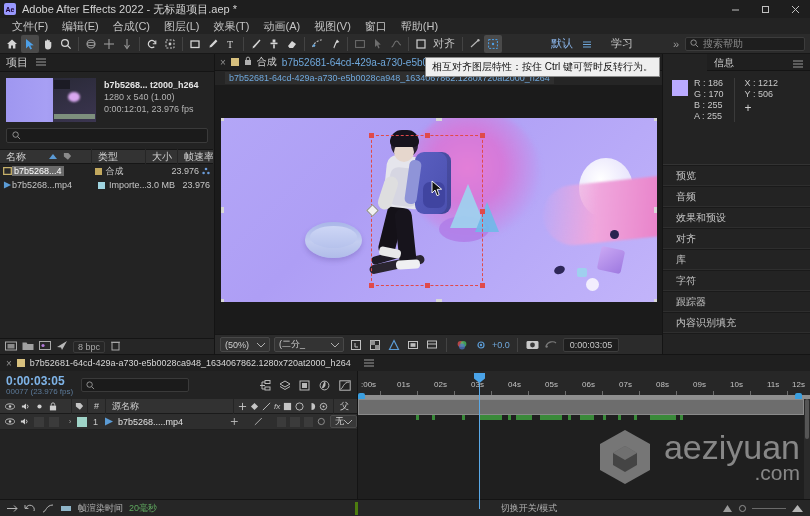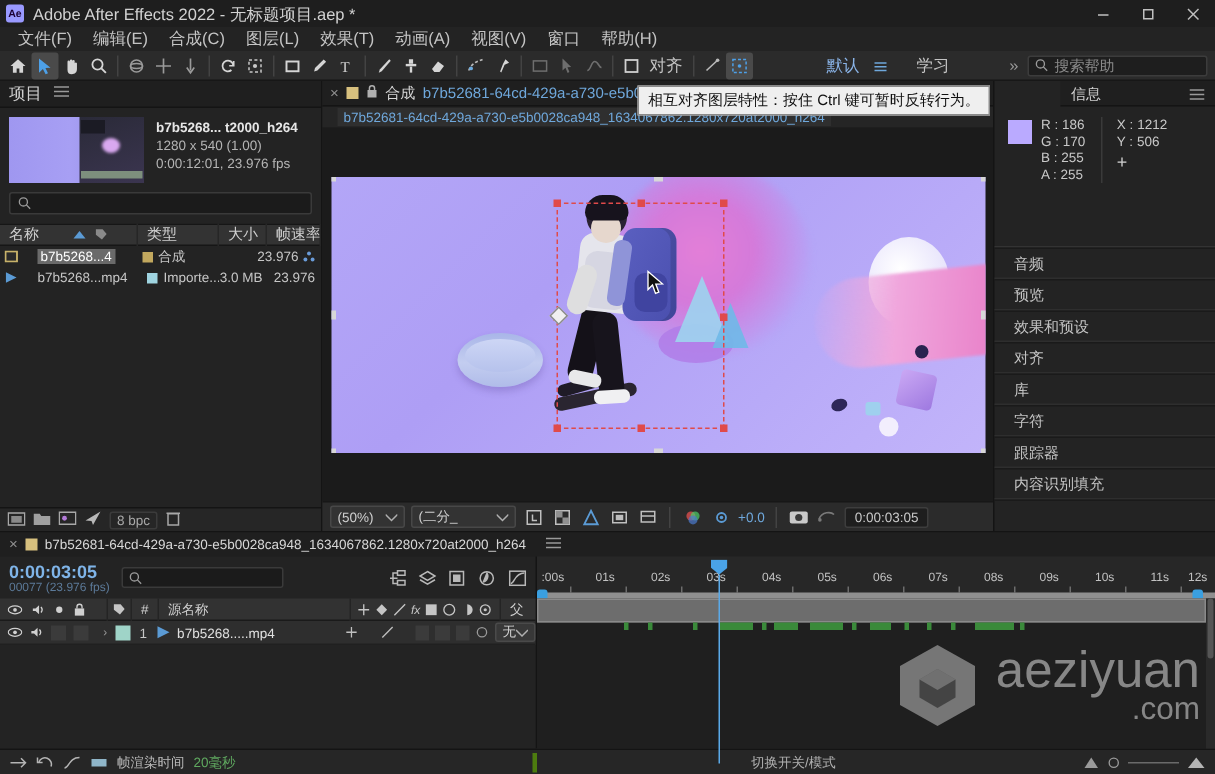--- a/index.html
+++ b/index.html
@@ -105,21 +105,21 @@
   }
   .lh-cell { padding-left: 6px; border-right: 1px solid #262626; height:15px; line-height:15px; overflow:hidden; white-space:nowrap;}
   .lh-name { width: 92px; display:flex; align-items:center;}
   .lh-type { width: 54px; }
   .lh-size { width: 32px; }
   .lh-fps  { flex: 1; }
   .list-row {
     height: 14px; display: flex; align-items: center; font-size: 9px;
     color: #c6c6c6;
   }
-  .lr-name { width: 92px; display: flex; align-items: center; gap: 13px; padding-left: 3px; overflow: hidden; white-space: nowrap;}
+  .lr-name { width: 92px; display: flex; align-items: center; gap: 0; padding-left: 3px; overflow: hidden; white-space: nowrap;}
   .lr-type { width: 54px; padding-left: 6px; display:flex; align-items:center; gap:4px; overflow:hidden; white-space:nowrap;}
   .lr-size { width: 32px; text-align: right; padding-right: 3px;}
   .lr-fps  { flex: 1; text-align: right; padding-right: 4px; display:flex; align-items:center; justify-content:flex-end; gap:3px;}
   .row-name-sel { background: #6a6a6a; color: #fff; padding: 0 2px; }
   .sw { width: 7px; height: 7px; flex-shrink:0; }
   .mini-ico { width: 9px; height: 8px; flex-shrink: 0; }
   .proj-spacer { flex: 1; }
   .proj-bottombar {
     height: 16px; background: #262626; display: flex; align-items: center;
     gap: 5px; padding: 0 5px; border-top: 1px solid #141414;
@@ -823,24 +823,24 @@
         <div class="info-div"></div>
         <div class="info-xy">
           <div><span>X :</span> <span>1212</span></div>
           <div><span>Y :</span> <span>506</span></div>
           <div style="margin-top:3px;font-size:12px;color:#cfcfcf">+</div>
         </div>
       </div>
       <div class="info-blank"></div>
 
       <div class="rp-section">
+          <span>预览</span>
+        </div>
+      <div class="rp-section">
           <span>音频</span>
-        </div>
-      <div class="rp-section">
-          <span>预览</span>
         </div>
       <div class="rp-section">
           <span>效果和预设</span>
         </div>
       <div class="rp-section">
           <span>对齐</span>
         </div>
       <div class="rp-section">
           <span>库</span>
         </div>

